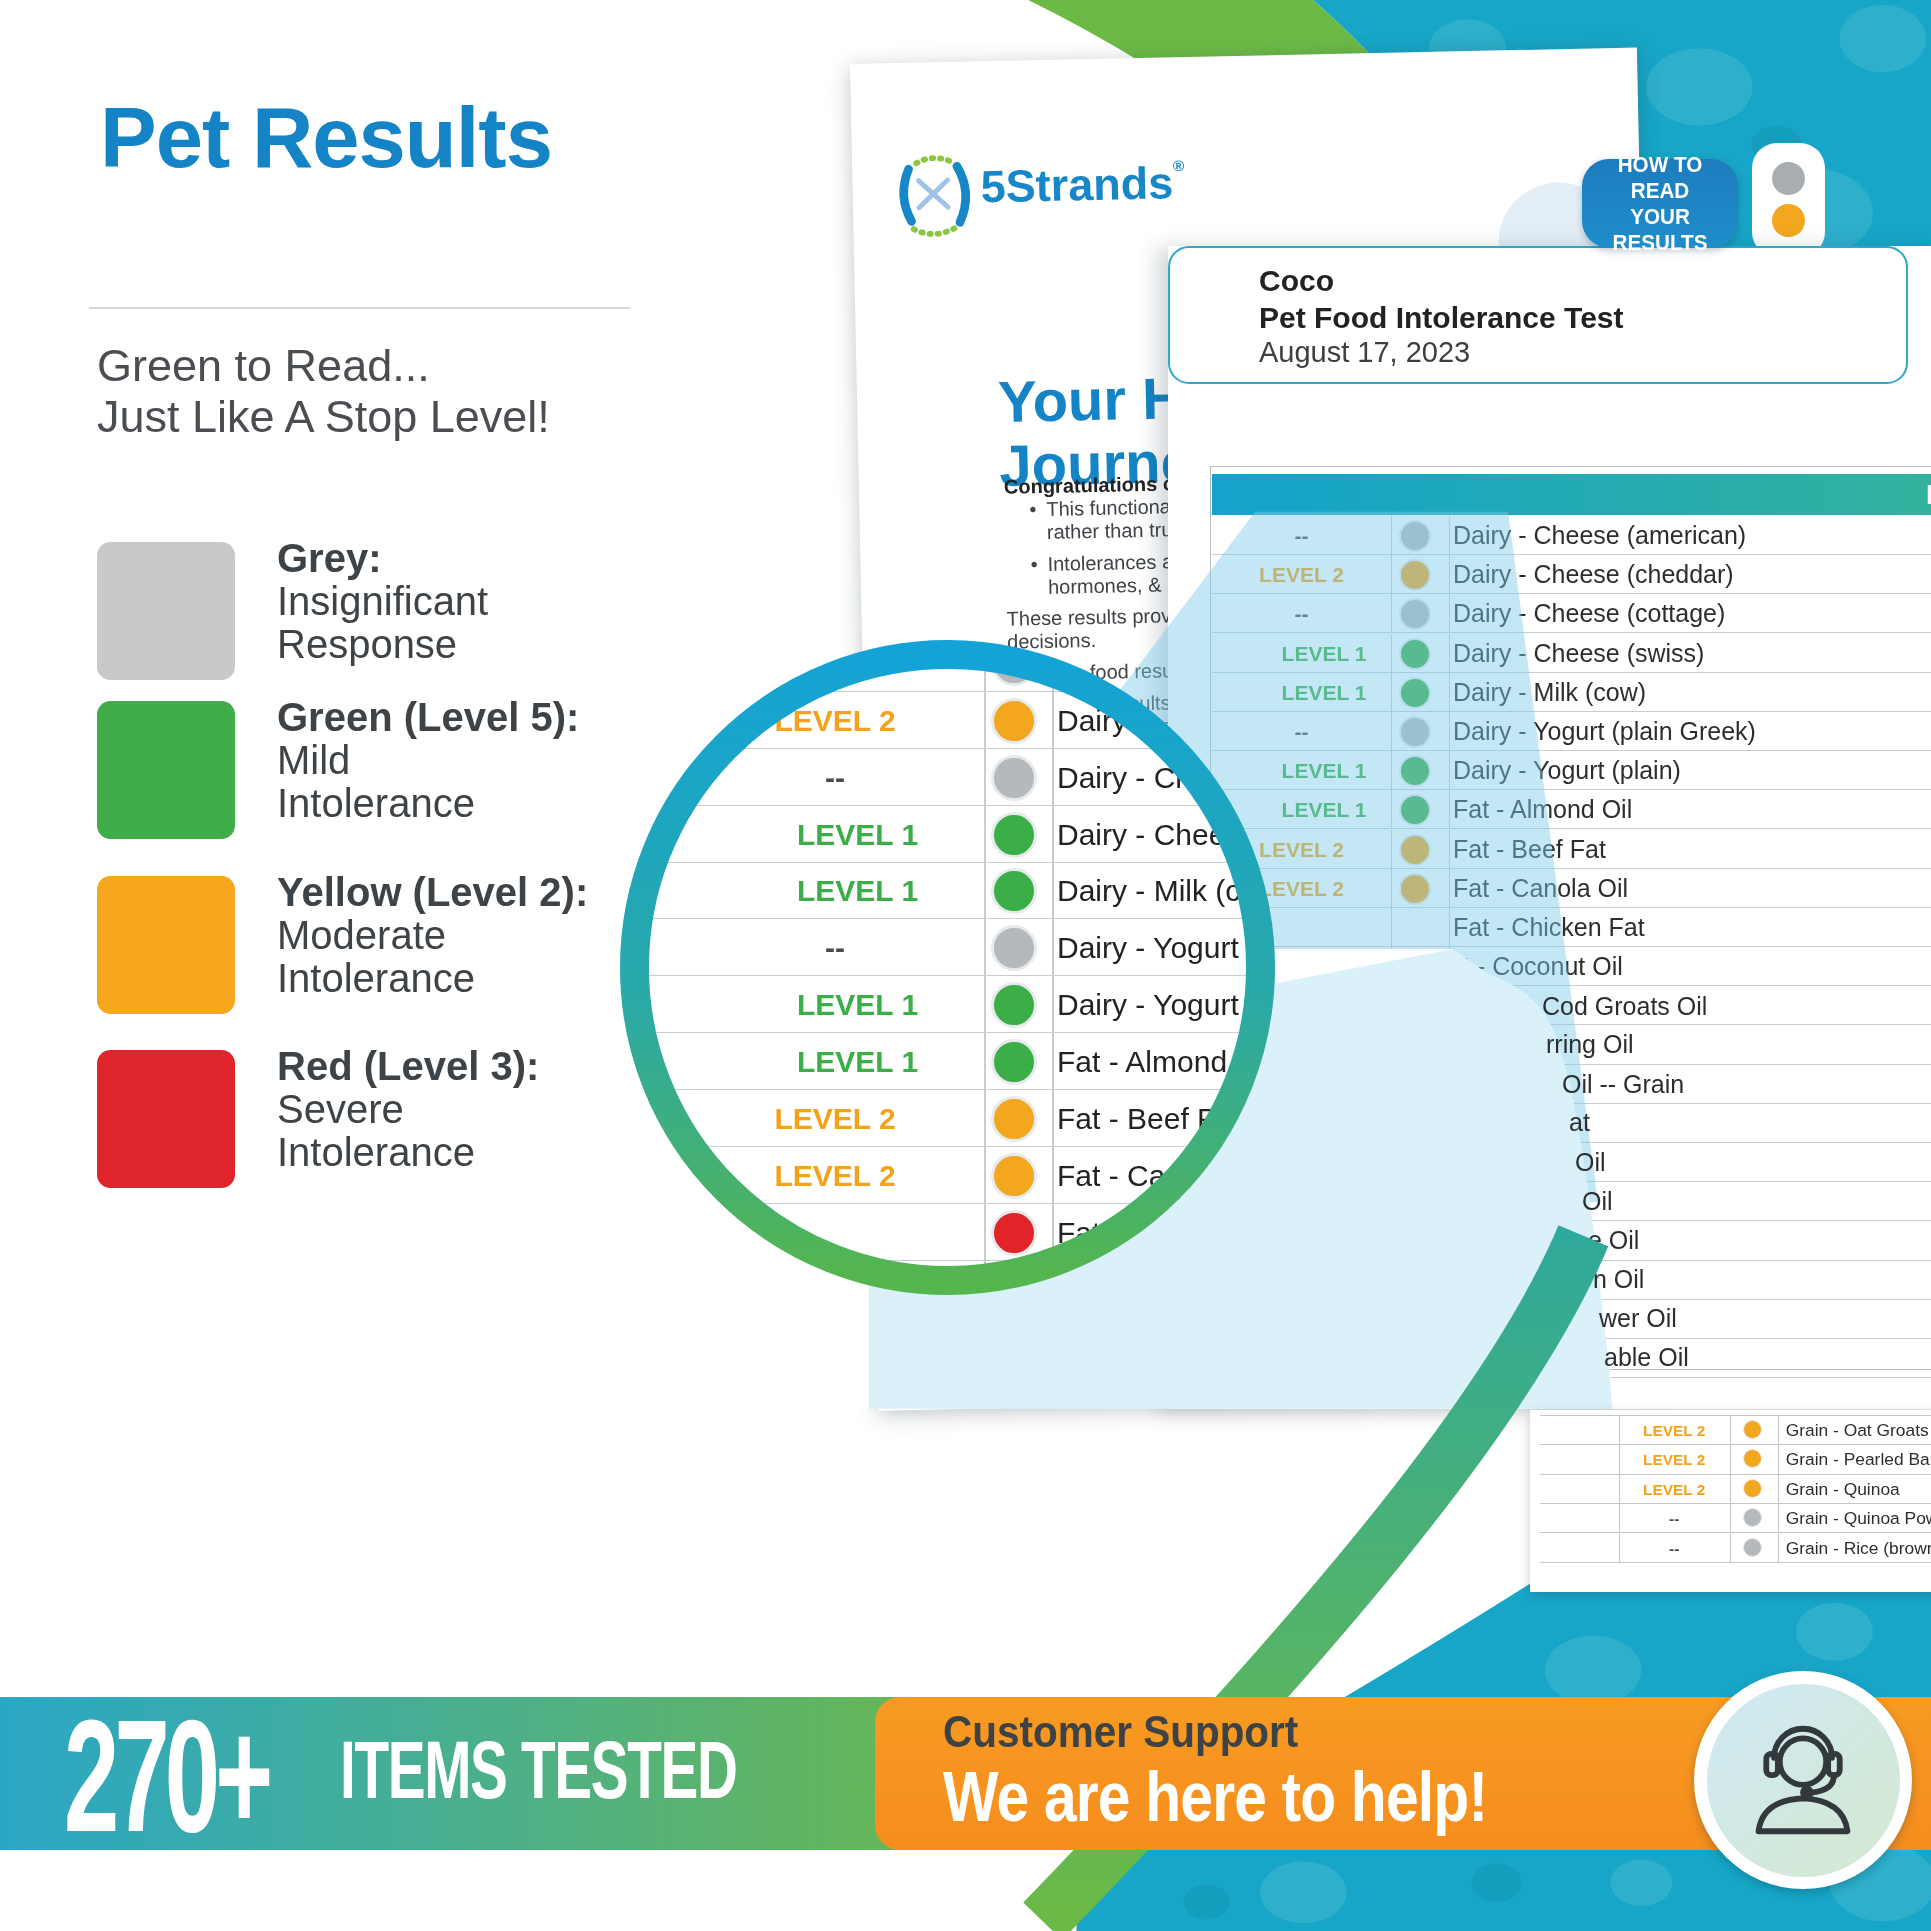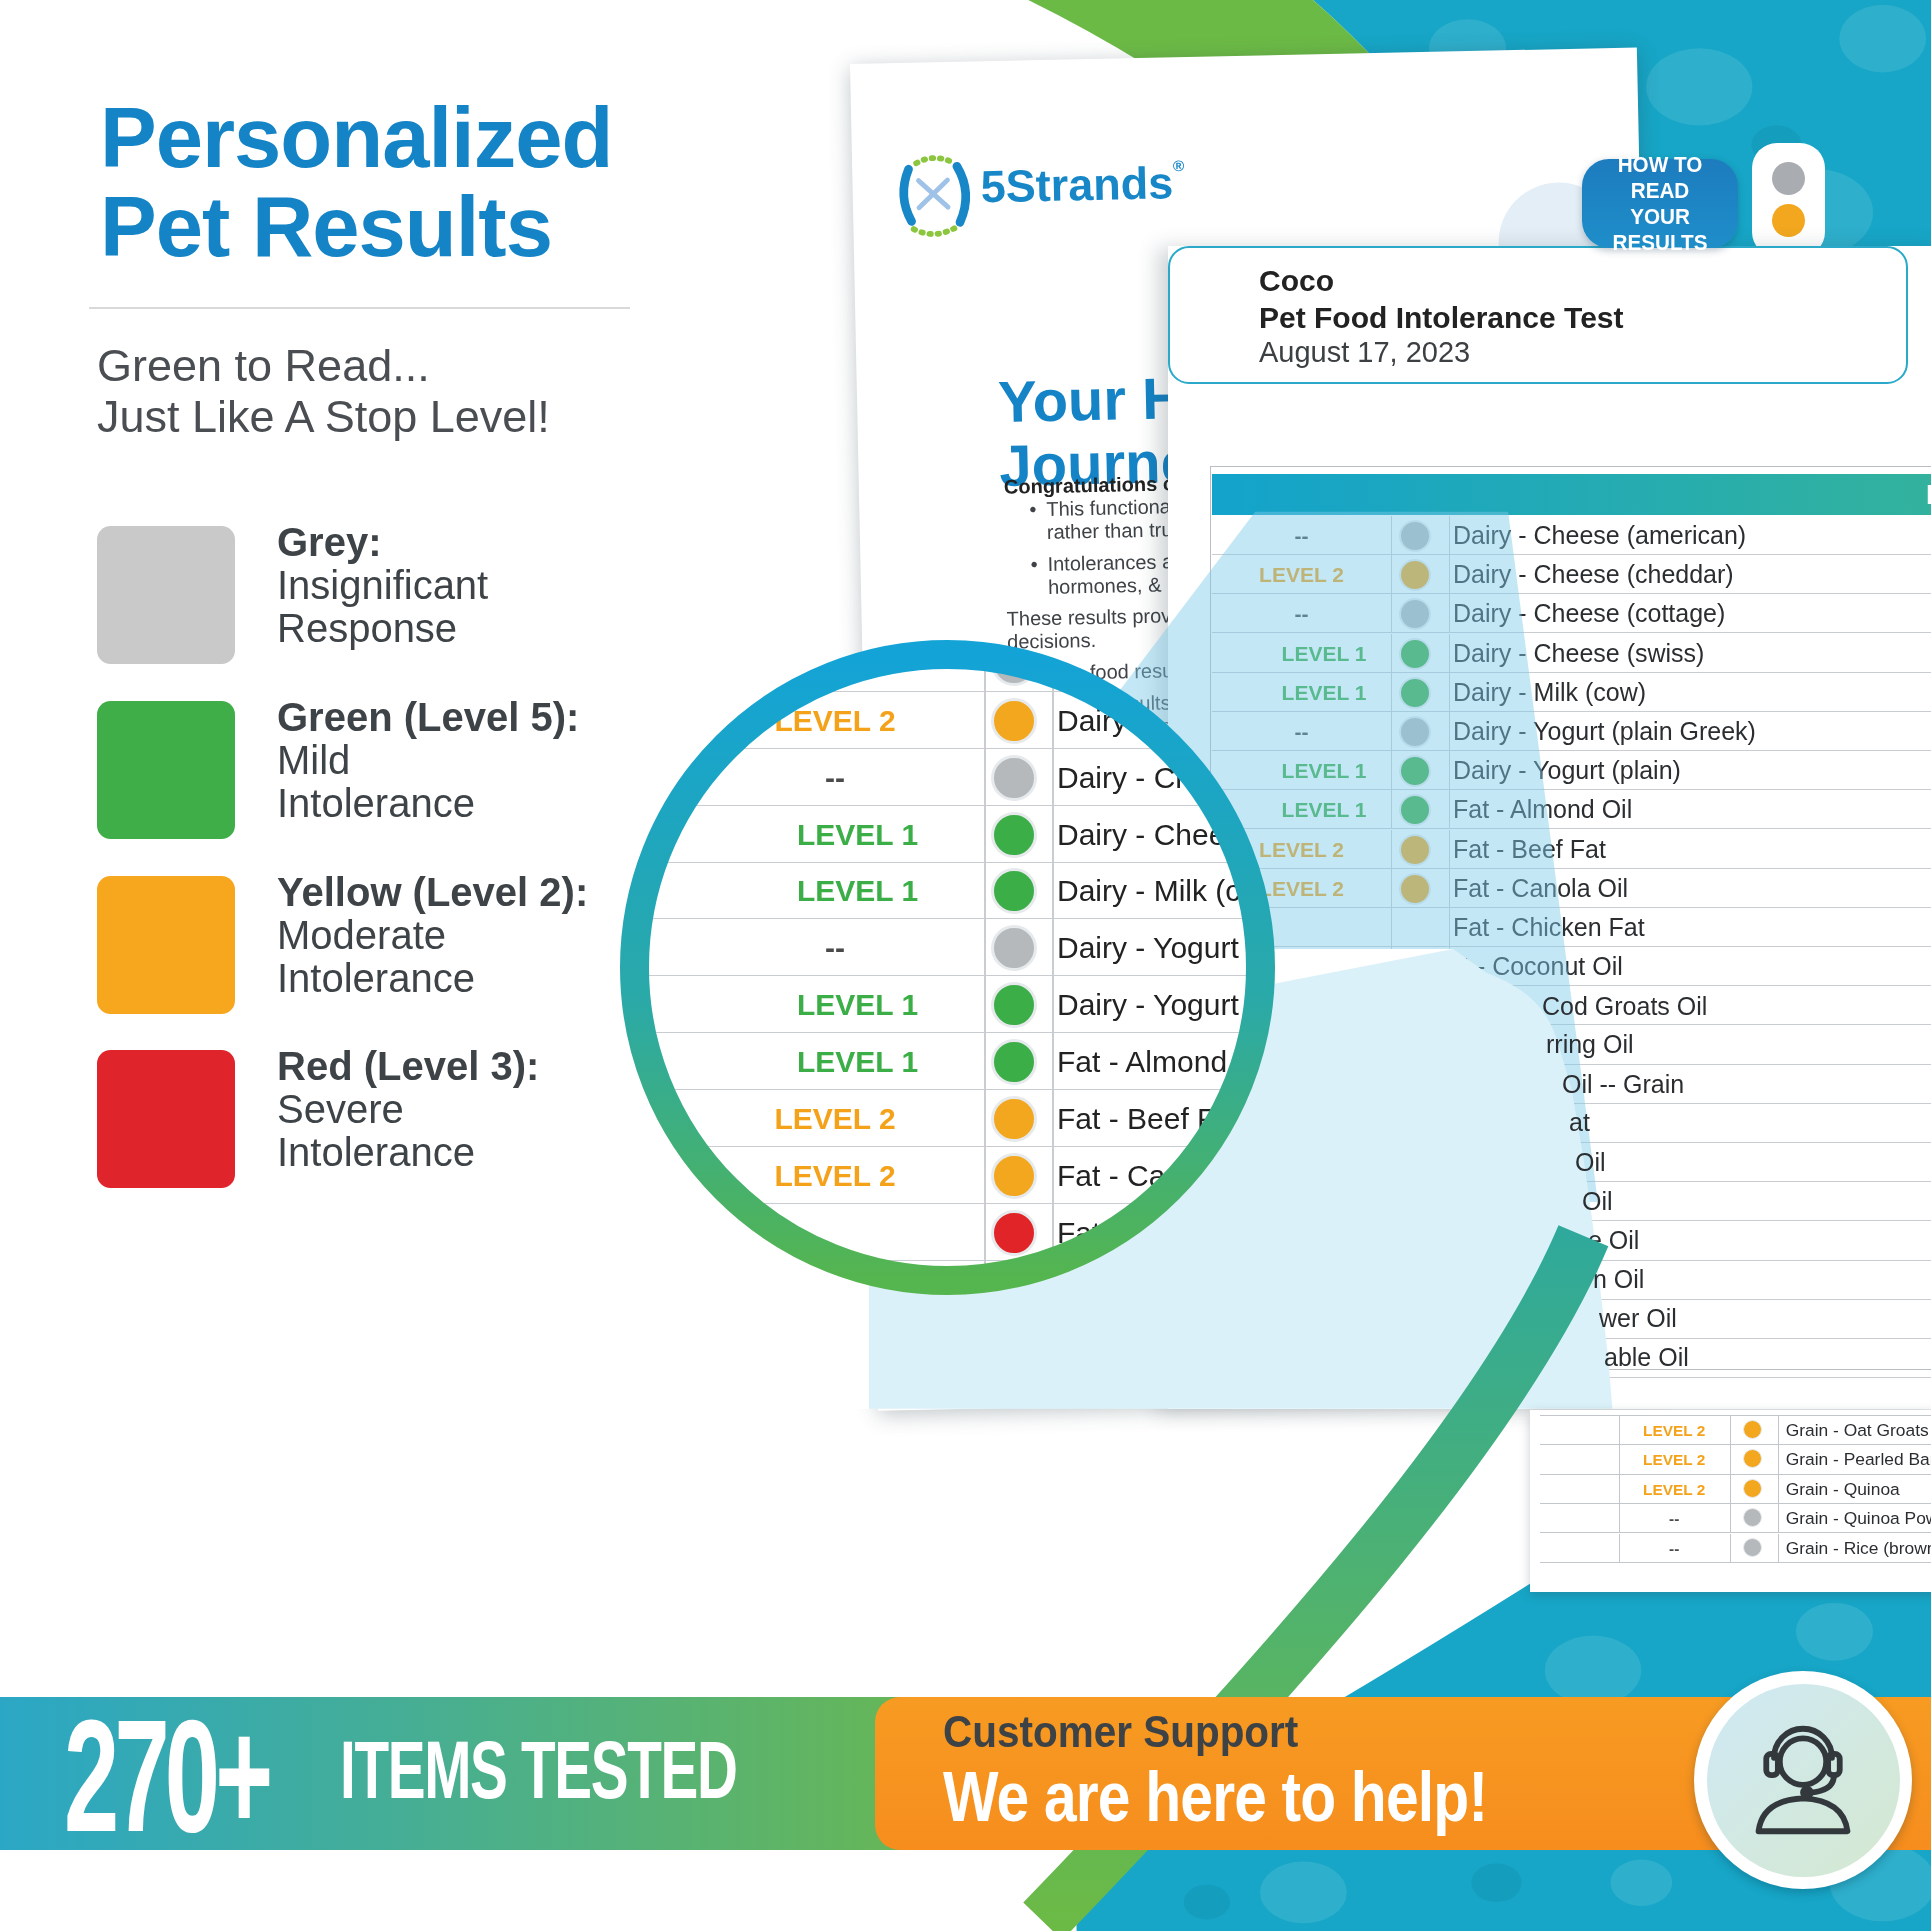--- a/index.html
+++ b/index.html
@@ -146,30 +146,29 @@
     </g>
     <g fill="rgba(0,75,95,0.10)">
       <ellipse cx="1800" cy="1780" rx="30" ry="22"></ellipse>
         <ellipse cx="1550" cy="1950" rx="26" ry="20"></ellipse>
       <ellipse cx="1980" cy="1800" rx="30" ry="24"></ellipse>
         <ellipse cx="1250" cy="1970" rx="24" ry="18"></ellipse>
     </g>
   </svg>
 
   <div class="abs poster-title">
-    <div>Personalized</div>
     <div>Pet Results</div>
   </div>
   <div class="abs poster-divider"></div>
   <div class="abs poster-sub">
     <div>Green to Read...</div>
     <div>Just Like A Stop Level!</div>
   </div>
   <div class="abs legend" id="legend">
-      <div class="legend-row" style="top: 0px;">
+      <div class="legend-row" style="top: 16px;">
         <div class="legend-swatch" style="background:#c9c9c9"></div>
         <div class="legend-text"><b>Grey:</b><br>Insignificant<br>Response</div>
       </div>
       <div class="legend-row" style="top: 175px;">
         <div class="legend-swatch" style="background:#3fae49"></div>
         <div class="legend-text"><b>Green (Level 5):</b><br>Mild<br>Intolerance</div>
       </div>
       <div class="legend-row" style="top: 350px;">
         <div class="legend-swatch" style="background:#f7a71e"></div>
         <div class="legend-text"><b>Yellow (Level 2):</b><br>Moderate<br>Intolerance</div>

